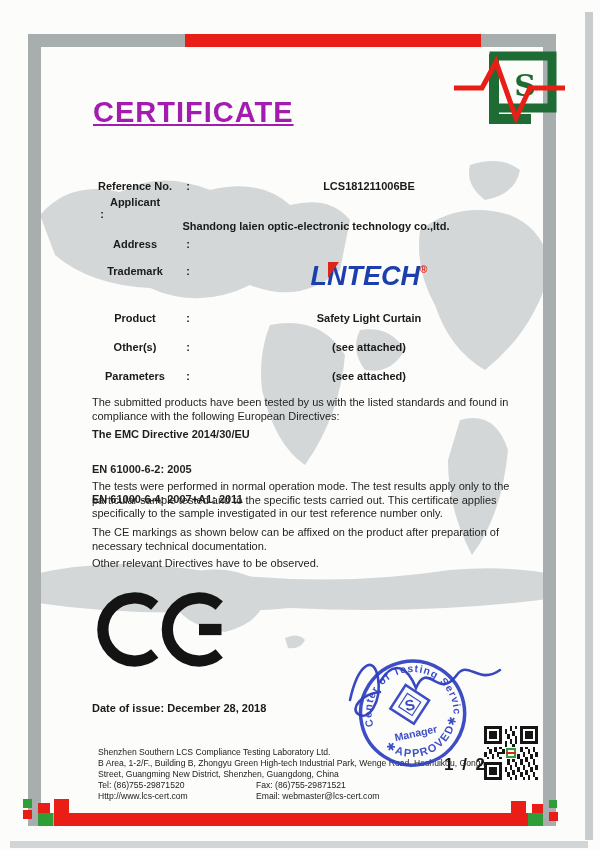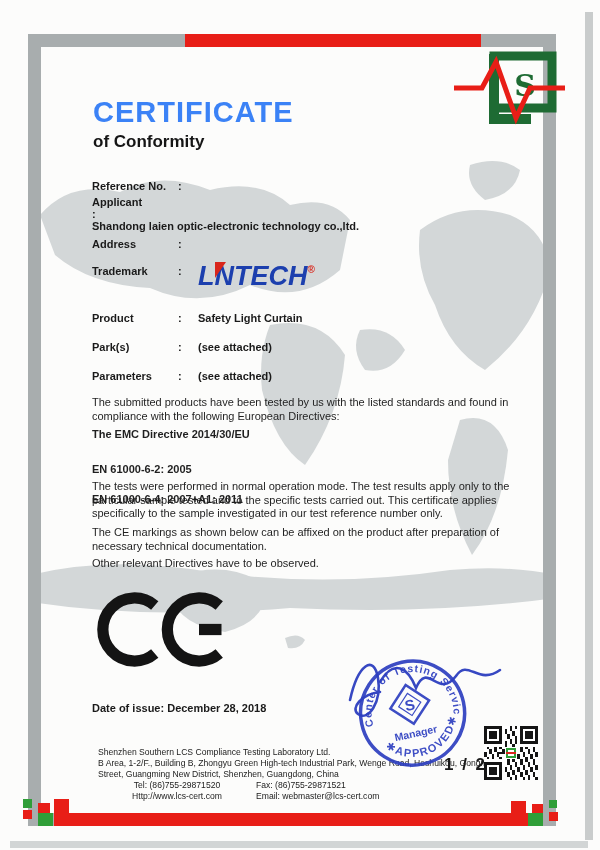--- a/index.html
+++ b/index.html
@@ -18,26 +18,26 @@
   .bar-right{left:543px;top:34px;width:13px;height:792px;}
   .bar-bottom{left:28px;top:813px;width:528px;height:13px;}
   .bar-bottom-red{position:absolute;left:54px;top:813px;width:474px;height:13px;background:#e81e17;}
   .sq{position:absolute;}
 
   
   .map{position:absolute;left:30px;top:120px;z-index:0;}
 
   
   .title-block{position:absolute;left:93px;top:96px;z-index:2;}
-  .title{font-size:29px;font-weight:bold;letter-spacing:1px;color:#3b82f6;}
+  .title{font-size:29px;font-weight:bold;letter-spacing:1px;color:#a21caf;text-decoration:underline;}
   .subtitle{font-size:17px;font-weight:bold;margin-top:3px;color:#151515;}
   .lcs-logo{position:absolute;left:452px;top:46px;z-index:2;}
 
   
-  .frow{position:absolute;left:92px;width:448px;display:flex;font-size:11px;font-weight:bold;z-index:2;}
+  .frow{position:absolute;left:92px;width:448px;display:flex;font-size:11px;font-weight:bold;z-index:2;text-align:center;}
   .flabel{width:86px;flex:none;}
   .fcolon{width:20px;flex:none;}
   .fvalue{flex:1;}
   .lntech{position:relative;display:inline-block;font-style:italic;font-weight:bold;
           font-size:27px;color:#1c3fae;line-height:26px;letter-spacing:0;}
   .lntech .tri{position:absolute;left:17px;top:3px;width:0;height:0;
                border-top:16px solid #d9261c;border-right:11px solid transparent;}
   .lntech sup{color:#d9261c;font-size:10px;font-style:normal;position:relative;top:-2px;}
 
   
@@ -46,21 +46,21 @@
 
   .ce-mark{position:absolute;left:94px;top:592px;z-index:2;}
   .date-line{position:absolute;left:92px;top:702px;font-size:11px;font-weight:bold;z-index:2;}
 
   
   .stamp{position:absolute;left:348px;top:648px;z-index:3;transform:rotate(-12deg);opacity:.92;}
   .signature{position:absolute;left:336px;top:642px;z-index:4;opacity:.95;}
 
   
   .footer{position:absolute;left:98px;top:747px;width:412px;font-size:8.6px;line-height:11px;color:#222;z-index:2;}
-  .frow2{display:flex;text-align:center;}
+  .frow2{display:flex;}
   .fcol1{width:158px;flex:none;}
   .page-num{position:absolute;left:444px;top:755px;font-size:17px;font-weight:bold;letter-spacing:2px;z-index:2;}
   .qr{position:absolute;left:484px;top:726px;z-index:2;}
 </style>
 </head>
 <body>
 
 <div id="page">
 
   <svg class="map" width="526" height="560" viewBox="0 0 526 560">
@@ -100,26 +100,26 @@
   <svg class="lcs-logo" width="115" height="82" viewBox="0 0 115 82">
     <rect x="42" y="10" width="58" height="52" fill="none" stroke="#1e6b33" stroke-width="9"></rect>
     <rect x="37" y="8" width="10" height="70" fill="#1e6b33"></rect>
     <rect x="37" y="68" width="42" height="10" fill="#1e6b33"></rect>
     <text x="73" y="50" font-family="'DejaVu Serif',serif" font-size="30" font-weight="bold" fill="#1e6b33" text-anchor="middle">S</text>
     <polyline points="2,42 30,42 44,16 64,72 78,42 113,42" fill="none" stroke="#e81e17" stroke-width="5"></polyline>
   </svg>
 
   <div class="title-block">
     <div class="title">CERTIFICATE</div>
-    <div class="subtitle">of Conformity</div>
   </div>
 
   <div class="frow" style="top:180px;">
     <span class="flabel">Reference No.</span>
     <span class="fcolon">:</span>
+    <span class="fvalue">LCS181211006BE</span>
   </div>
   <div class="frow" style="top:196px;flex-direction:column;">
     <span class="flabel">Applicant</span>
     <span class="fcolon">:</span>
     <span class="fvalue">Shandong laien optic-electronic technology co.,ltd.</span>
   </div>
   <div class="frow" style="top:238px;">
     <span class="flabel">Address</span>
     <span class="fcolon">:</span>
   </div>
@@ -129,21 +129,21 @@
     <span class="fvalue" style="margin-top:-6px;">
       <span class="lntech"><span>LNTECH</span><sup>®</sup><span class="tri"></span></span>
     </span>
   </div>
   <div class="frow" style="top:312px;">
     <span class="flabel">Product</span>
     <span class="fcolon">:</span>
     <span class="fvalue">Safety Light Curtain</span>
   </div>
   <div class="frow" style="top:341px;">
-    <span class="flabel">Park(s)</span>
+    <span class="flabel">Other(s)</span>
     <span class="fcolon">:</span>
     <span class="fvalue">(see attached)</span>
   </div>
   <div class="frow" style="top:370px;">
     <span class="flabel">Parameters</span>
     <span class="fcolon">:</span>
     <span class="fvalue">(see attached)</span>
   </div>
 
   <div class="para" style="top:396px;">The submitted products have been tested by us with the listed standards and found in compliance with the following European Directives:</div>

